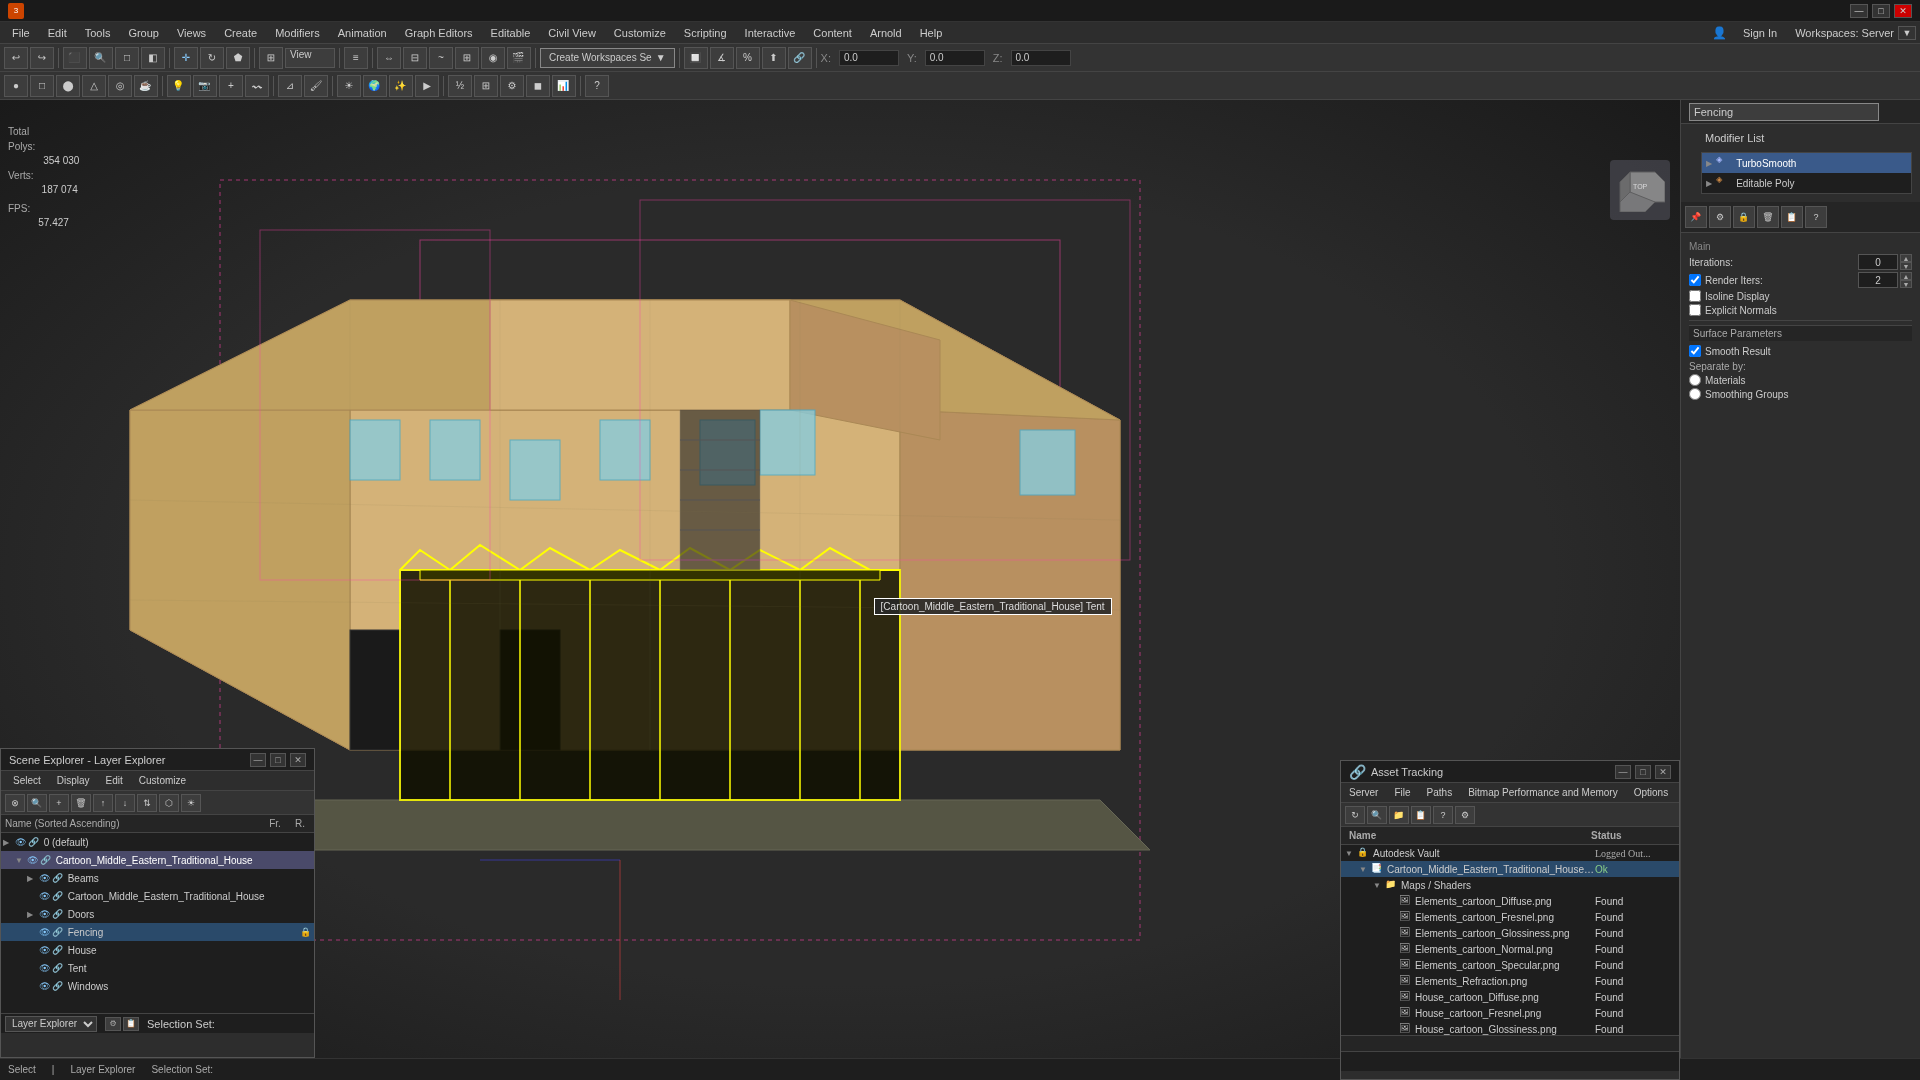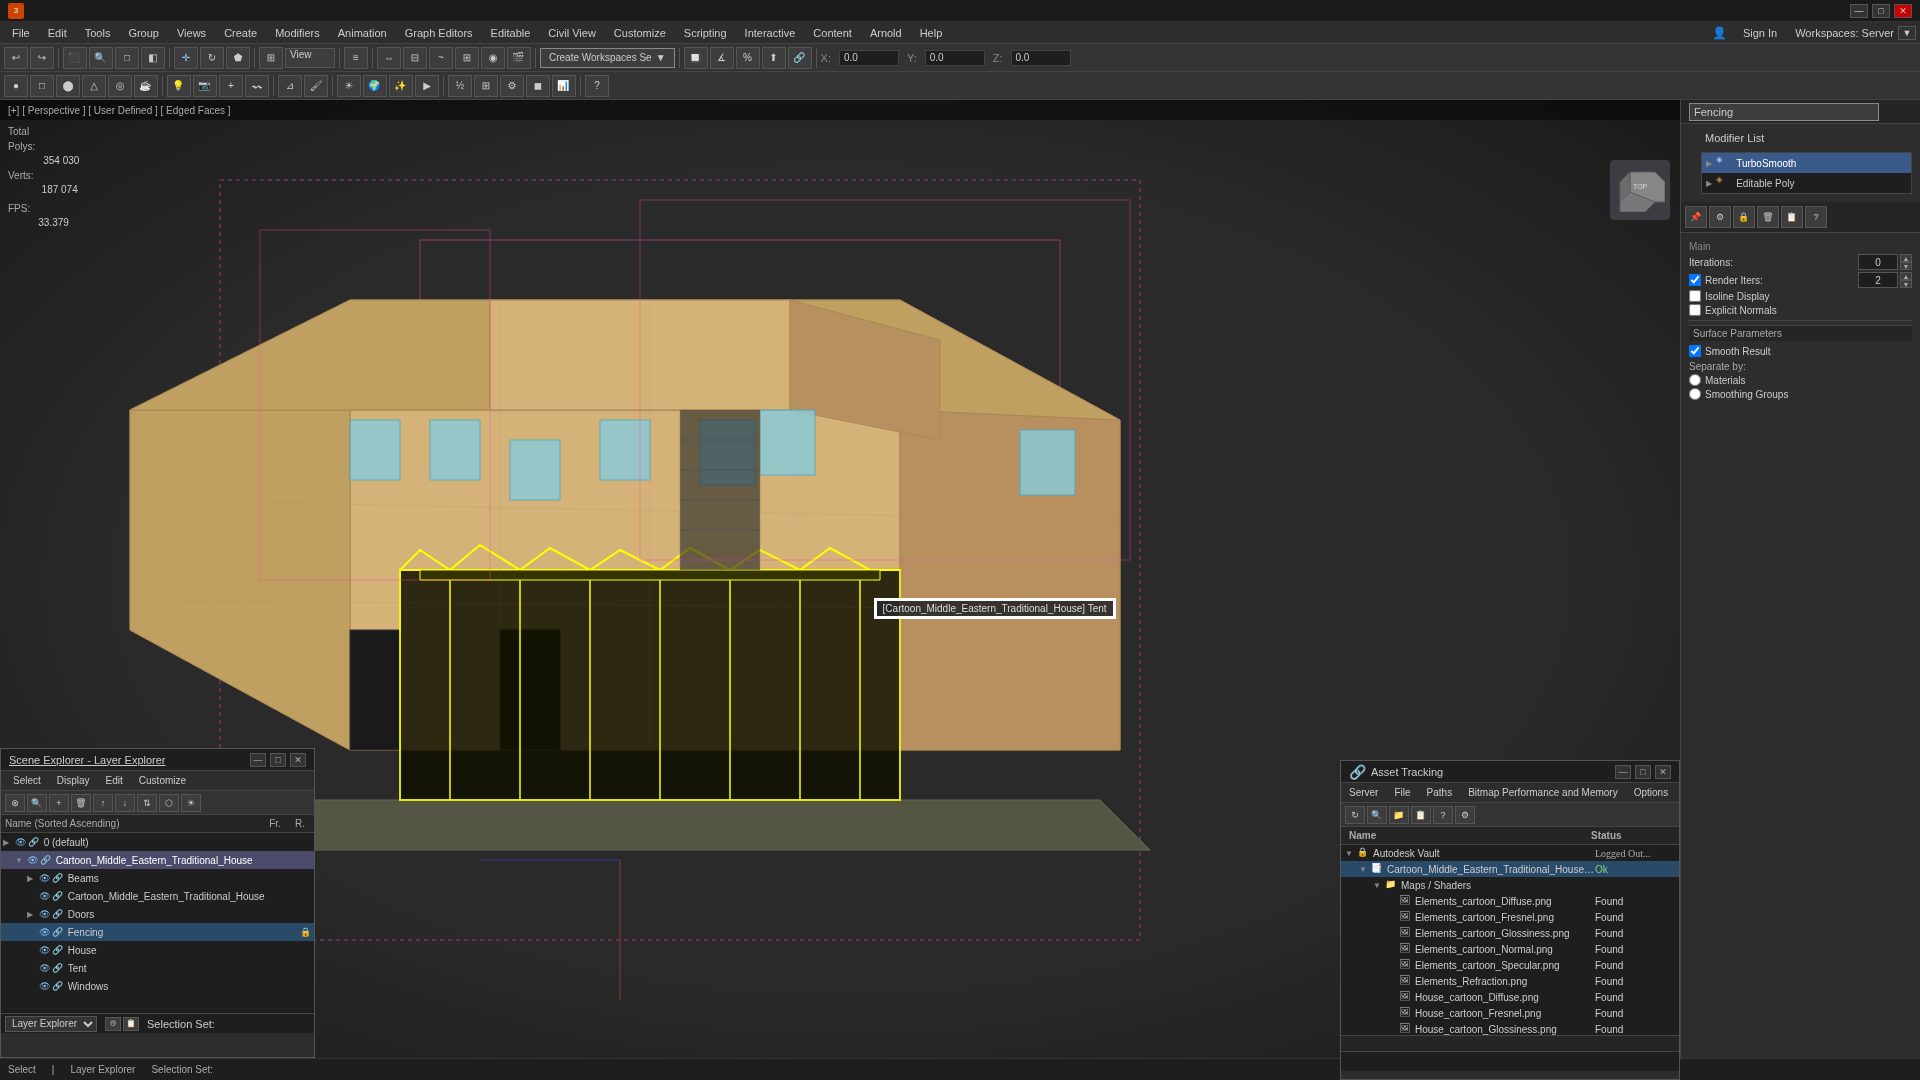--- a/index.html
+++ b/index.html
@@ -72,21 +72,21 @@
 
     
     #scene-bg {
       position: absolute; top: 0; left: 0; right: 0; bottom: 0;
       background: radial-gradient(ellipse at center, #2a2a2a 60%, #1a1a1a 100%);
     }
 
     
     #model-tooltip {
       position: absolute; top: 52%; left: 52%; background: rgba(40,40,40,0.9);
-      border: 3px solid #ffffff; color: #ddd; font-size: 10px; padding: 2px 6px; z-index: 20;
+      border: 1px solid #ffffff; color: #ddd; font-size: 10px; padding: 2px 6px; z-index: 20;
       white-space: nowrap;
     }
 
     
     #right-panel {
       width: 240px; background: #2d2d2d; border-left: 1px solid #444; display: flex; flex-direction: column;
     }
     #right-panel-header {
       height: 24px; background: #252525; border-bottom: 1px solid #444; display: flex; align-items: center; padding: 0 8px;
     }
@@ -128,21 +128,21 @@
 
     
     #scene-explorer {
       position: absolute; bottom: 0; left: 0; width: 315px; height: 310px;
       background: #2d2d2d; border: 1px solid #555; z-index: 100;
     }
     #se-titlebar {
       height: 22px; background: #1e1e1e; display: flex; align-items: center; justify-content: space-between;
       padding: 0 8px; border-bottom: 1px solid #444;
     }
-    #se-titlebar span { color: #ccc; font-size: 11px; text-decoration: underline; }
+    #se-titlebar span { color: #ccc; font-size: 11px; }
     #se-controls { display: flex; gap: 4px; }
     .se-ctrl-btn { width: 16px; height: 14px; background: #333; border: 1px solid #555; color: #aaa; font-size: 9px; display: flex; align-items: center; justify-content: center; cursor: pointer; }
 
     #se-menubar {
       height: 20px; background: #2d2d2d; display: flex; align-items: center; border-bottom: 1px solid #444; padding: 0 4px;
     }
     .se-menu-item { padding: 0 8px; color: #ccc; font-size: 10px; cursor: pointer; }
 
     #se-toolbar {
       height: 24px; background: #333; display: flex; align-items: center; border-bottom: 1px solid #444; padding: 0 4px; gap: 2px;
@@ -386,39 +386,36 @@
   <div class="toolbar-btn">📊</div>
   <div class="toolbar-separator"></div>
   <div class="toolbar-btn">?</div>
 </div>
 
 <div id="main-layout">
 
   <div id="viewport">
     <div id="scene-bg"></div>
 
-    <div id="viewport-header">
-      <span>[+] [ Perspective ] [ User Defined ] [ Edged Faces ]</span>
-    </div>
 
     <div id="stats">
       <div class="stat-row">
         <span class="stat-label">Total</span>
       </div>
       <div class="stat-row">
         <span class="stat-label">Polys:</span>
         <span class="stat-value">354 030</span>
       </div>
       <div class="stat-row">
         <span class="stat-label">Verts:</span>
         <span class="stat-value">187 074</span>
       </div>
       <div class="stat-row" style="margin-top:4px;">
         <span class="stat-label">FPS:</span>
-        <span class="stat-value">33.379</span>
+        <span class="stat-value">57.427</span>
       </div>
     </div>
 
     <svg class="scene-svg" viewBox="0 0 1680 958">
 
       <rect x="220" y="80" width="920" height="760" fill="none" stroke="#ff44aa" stroke-width="1" stroke-dasharray="4,4" opacity="0.6"></rect>
       <rect x="420" y="140" width="640" height="400" fill="none" stroke="#ff44aa" stroke-width="1" opacity="0.5"></rect>
 
       <polygon points="180,700 1100,700 1150,750 230,750" fill="#555544" stroke="#666655" stroke-width="1"></polygon>
 

